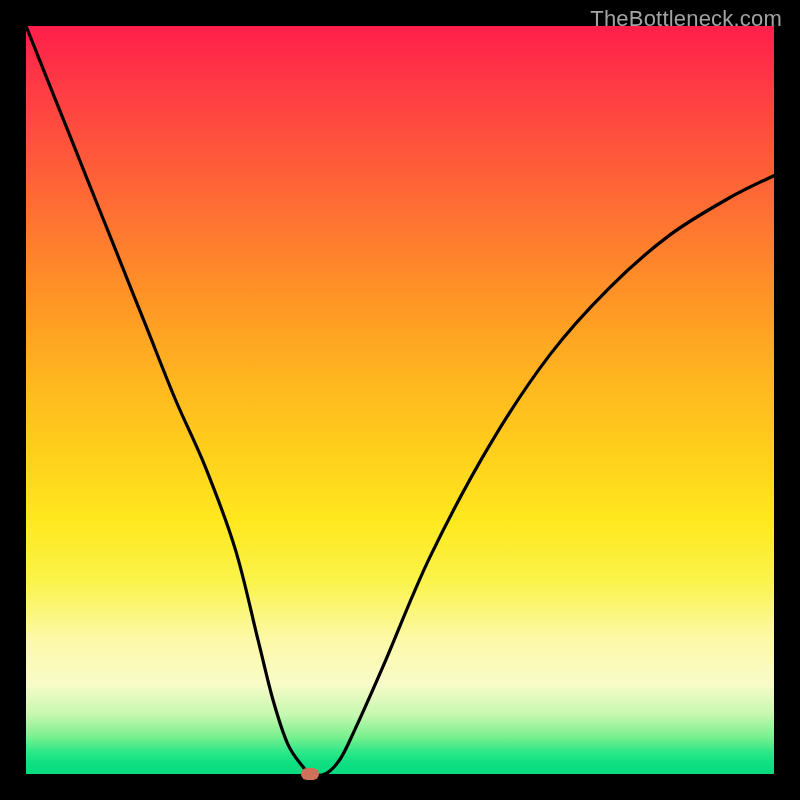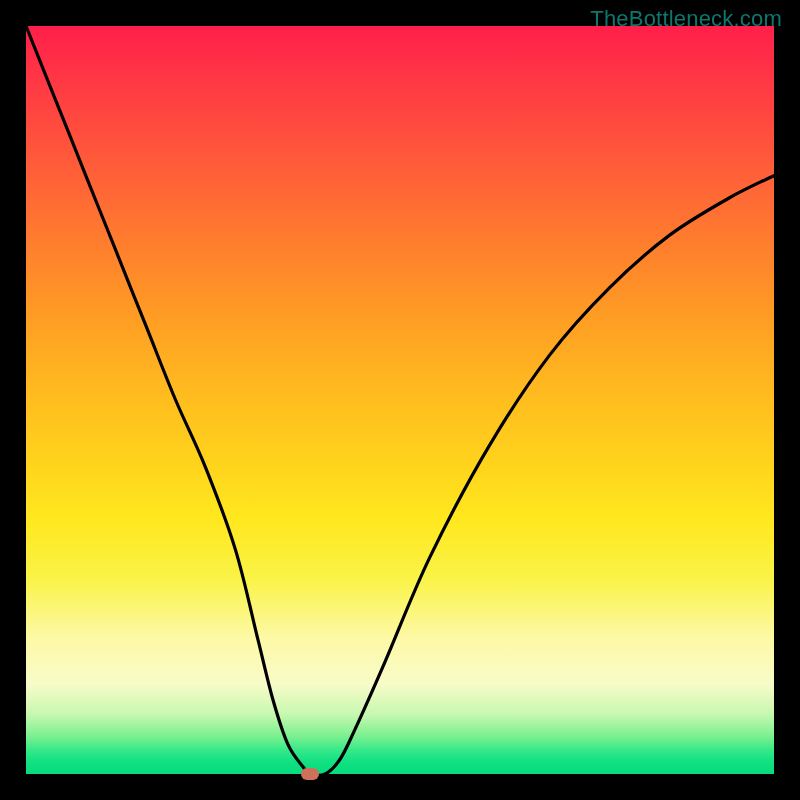--- a/index.html
+++ b/index.html
@@ -14,21 +14,21 @@
   .frame {
     position: relative;
     width: 800px;
     height: 800px;
     background: #000;
   }
   .watermark {
     position: absolute;
     top: 6px;
     right: 18px;
-    color: #0f766e;
+    color: #a3a3a3;
     font-size: 22px;
     font-weight: 500;
     letter-spacing: 0.2px;
     z-index: 5;
   }
   .plot {
     position: absolute;
     left: 26px;
     top: 26px;
     width: 748px;

